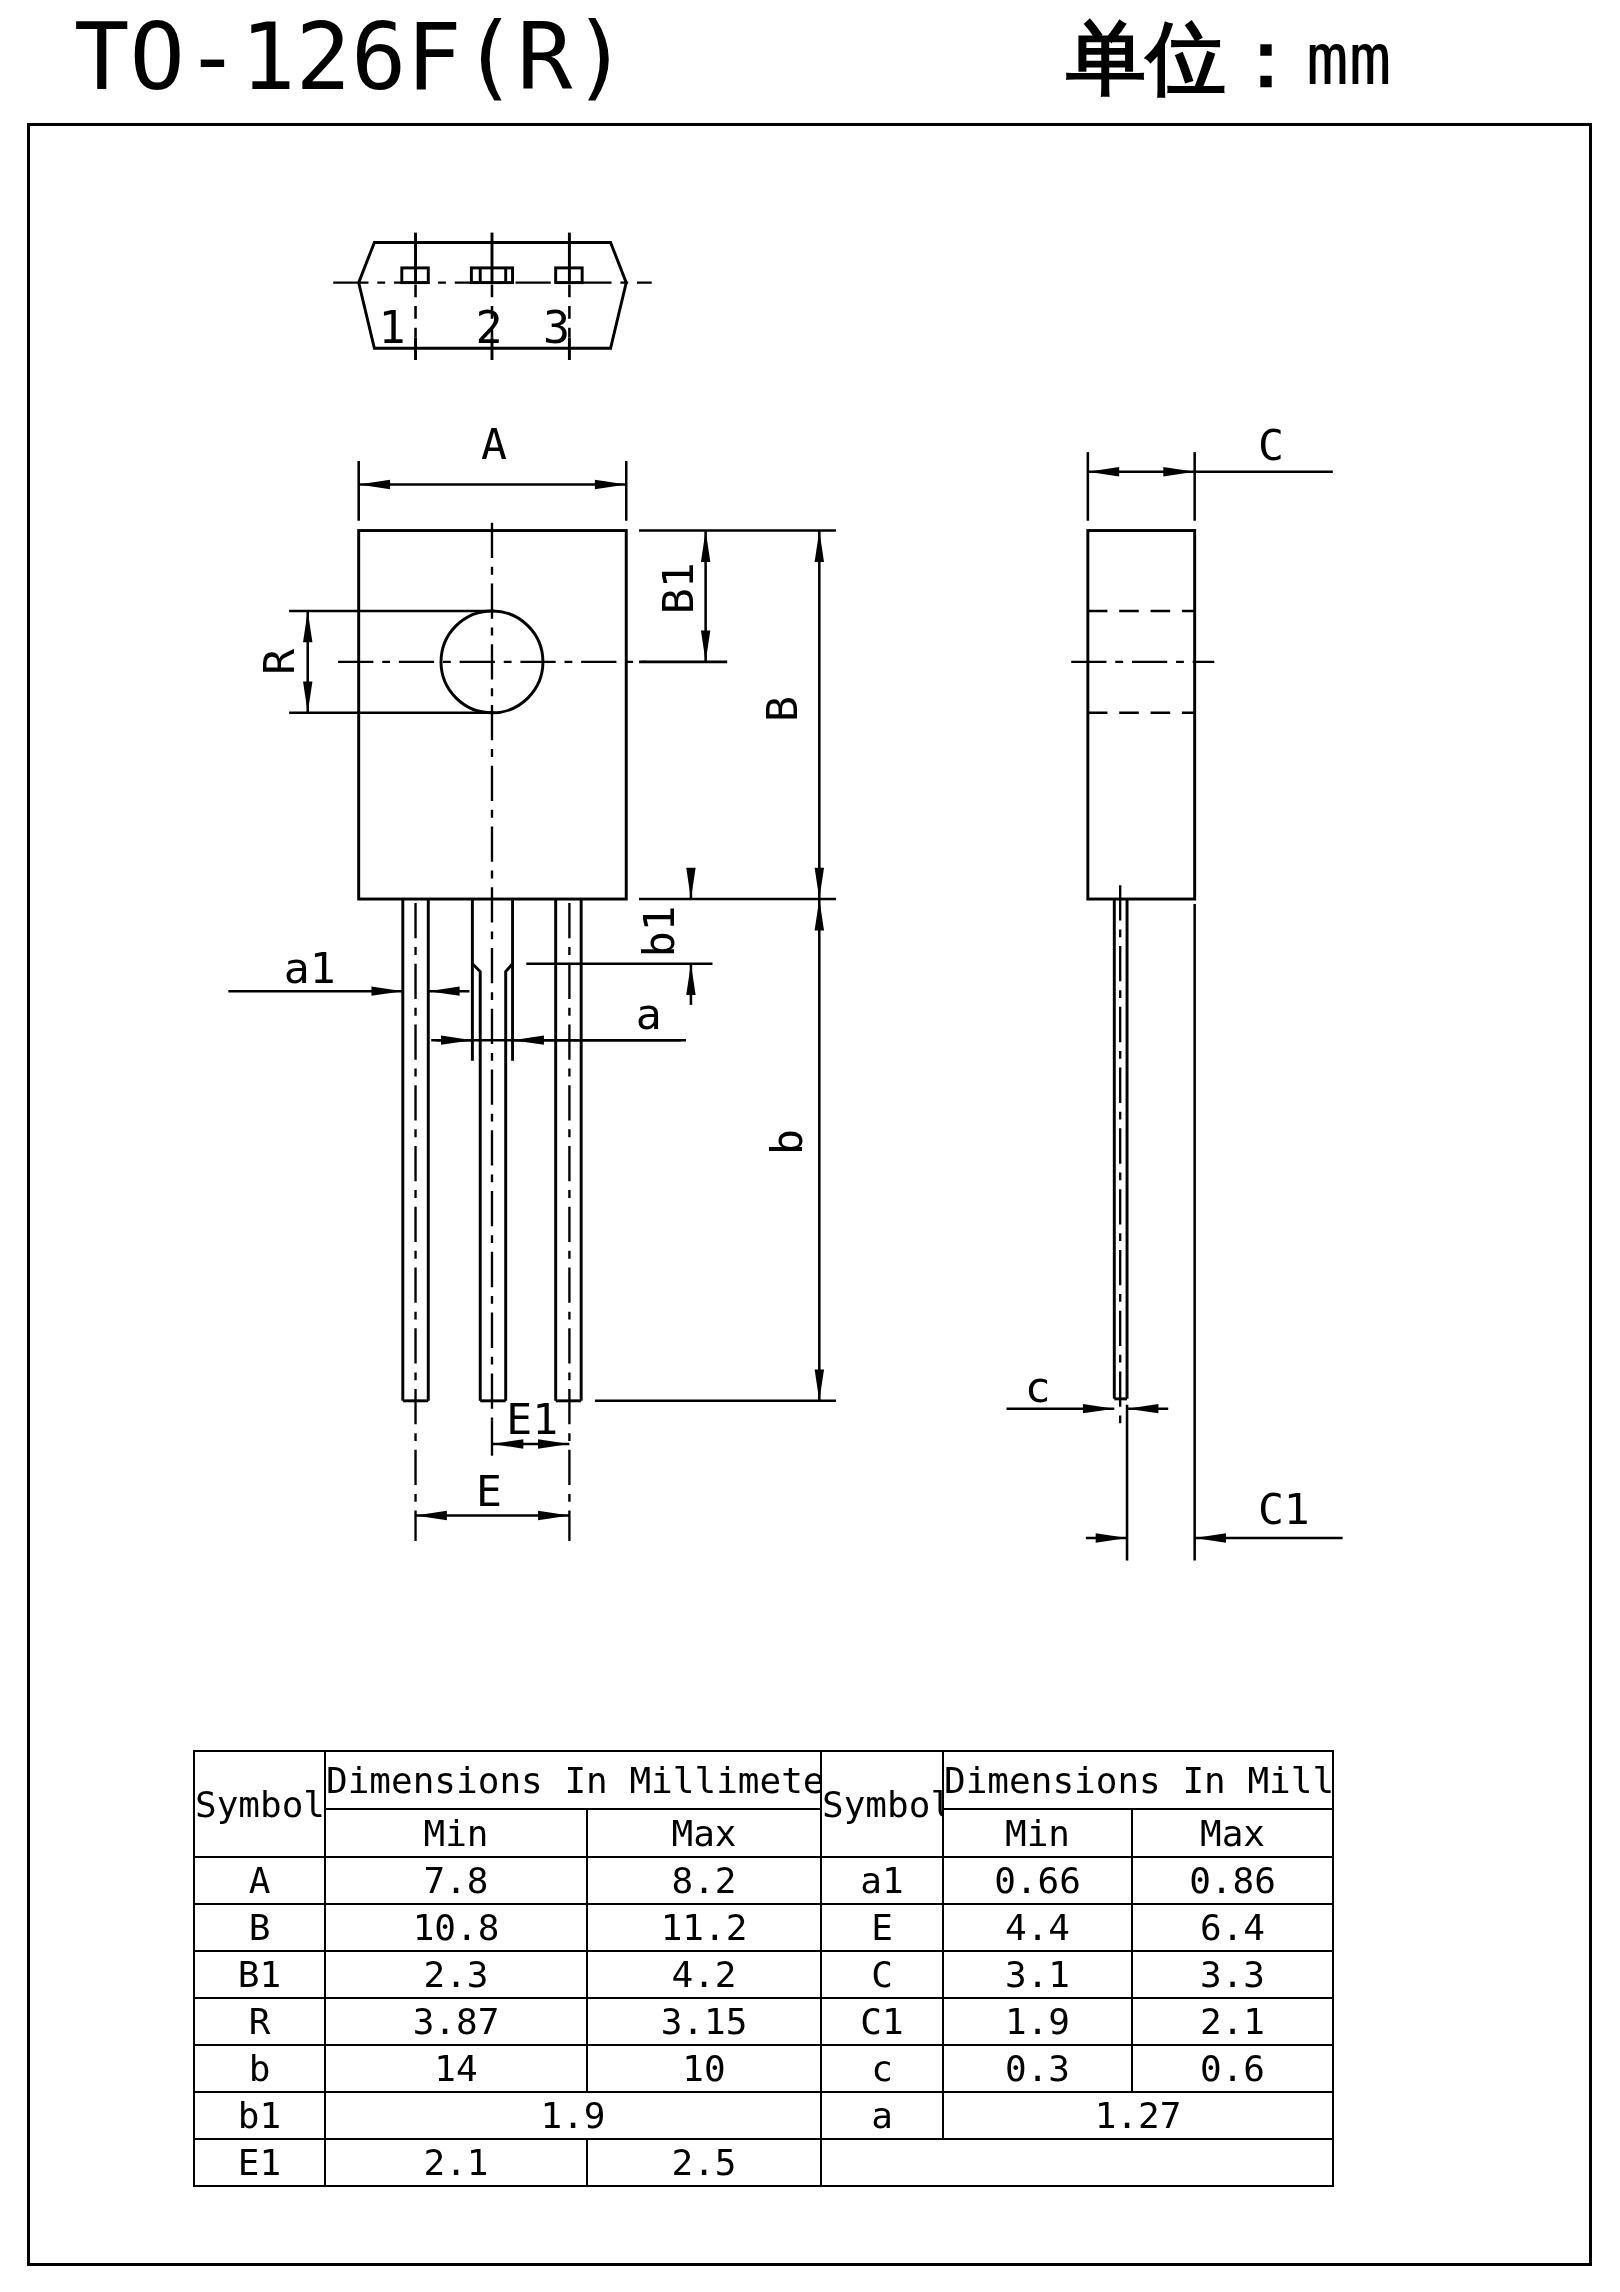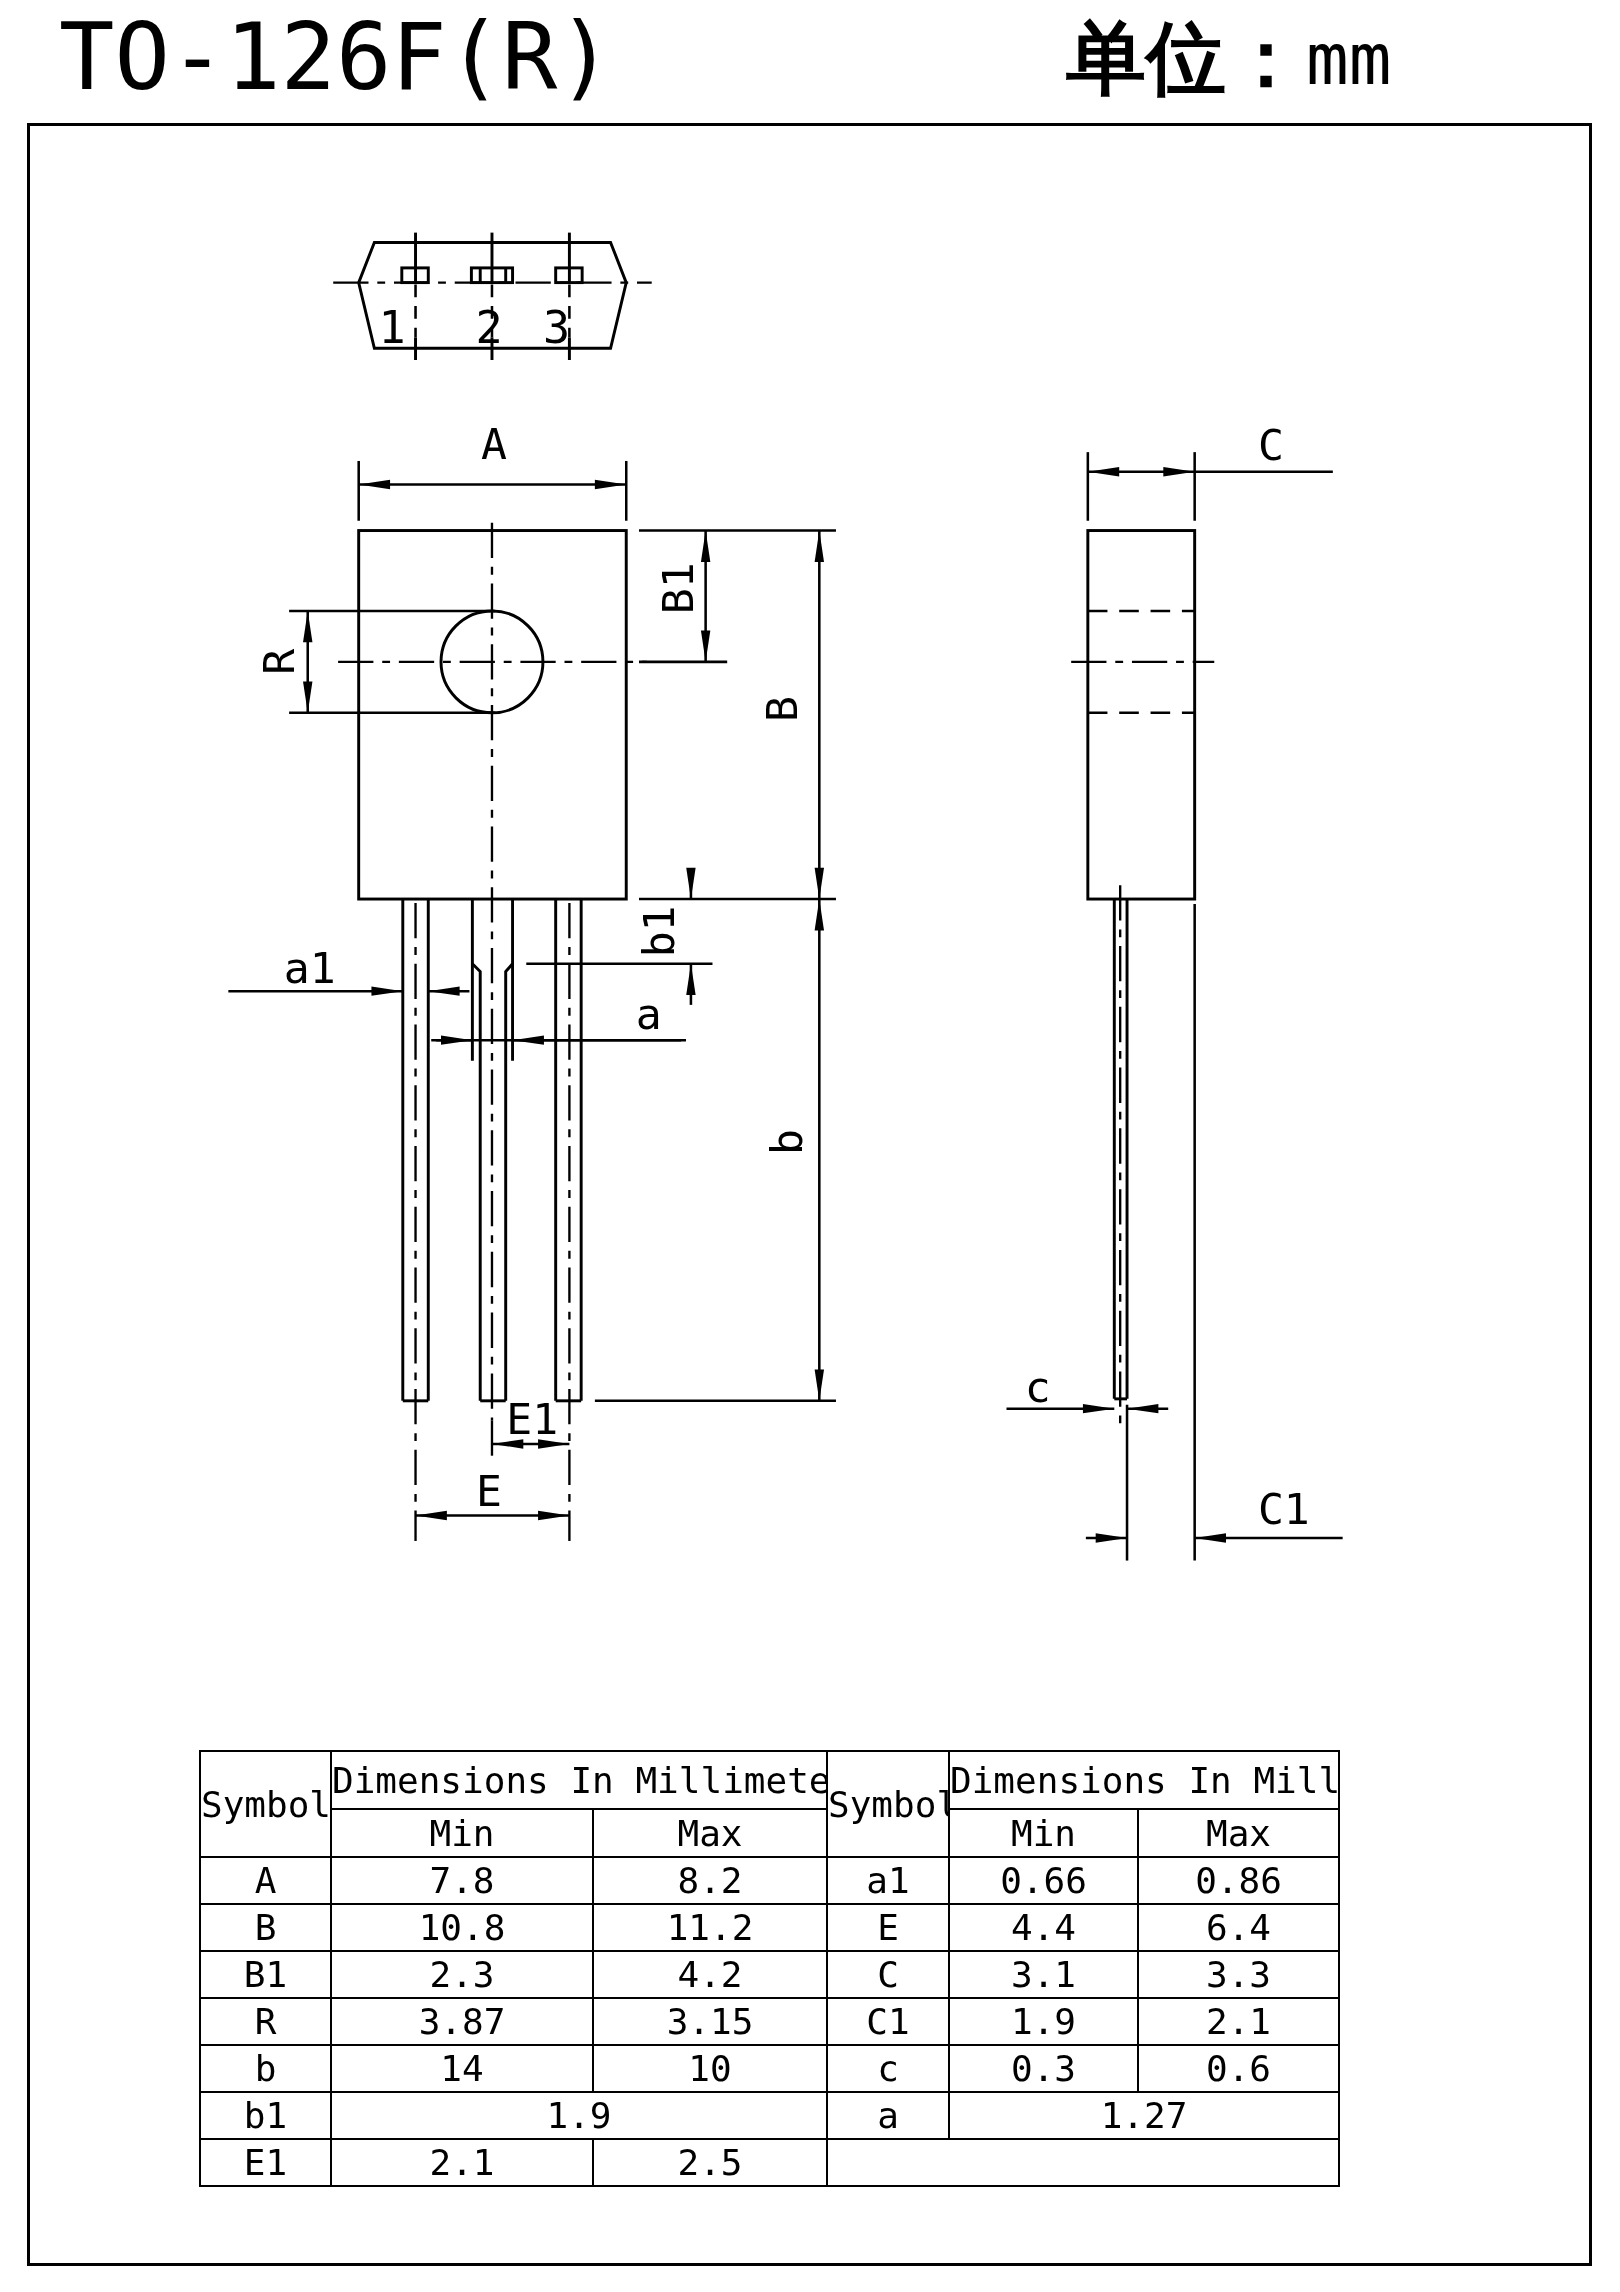--- a/index.html
+++ b/index.html
@@ -1,35 +1,35 @@
 <!DOCTYPE html>
 <html><head>
 <meta charset="utf-8">
 <style>
   html,body{margin:0;padding:0;background:#fff;}
   #page{position:relative;width:1620px;height:2293px;background:#fff;overflow:hidden;
         font-family:"DejaVu Sans Mono",monospace;color:#000;}
-  #doc-title{position:absolute;left:59px;top:3.9px;font-size:92px;font-weight:400;
+  #doc-title{position:absolute;left:74px;top:3.9px;font-size:92px;font-weight:400;
         letter-spacing:0px;white-space:nowrap;}
   #unit{position:absolute;left:1066px;top:5.9px;white-space:nowrap;}
   #unit .cn{font-family:"DejaVu Serif",serif;font-size:80px;font-weight:700;}
   #unit .mm{font-family:"DejaVu Sans Mono",monospace;font-size:71px;vertical-align:2px;}
   #border-frame{position:absolute;left:26.5px;top:123px;width:1559px;height:2137px;
         border:3.9px solid #000;}
   svg{position:absolute;left:0;top:0;}
   .s{stroke:#000;stroke-width:3;fill:none;}
   .d{stroke:#000;stroke-width:2.6;fill:none;}
   .cl{stroke:#000;stroke-width:2.4;fill:none;stroke-dasharray:36 9 8 9;}
   .dash{stroke:#000;stroke-width:2.6;fill:none;stroke-dasharray:20 12;}
   .dash2{stroke:#000;stroke-width:2.6;fill:none;stroke-dasharray:13 9;}
   text{fill:#000;font-family:"DejaVu Sans Mono",monospace;}
   .t44{font-size:44px;}
   .t46{font-size:46px;}
   
-  #dim-table{position:absolute;left:199px;top:1750px;border-collapse:collapse;
+  #dim-table{position:absolute;left:193px;top:1750px;border-collapse:collapse;
         table-layout:fixed;width:1139px;}
   #dim-table td,#dim-table th{border:2.9px solid #000;text-align:center;vertical-align:middle;
         font-weight:400;font-size:36px;padding:0;overflow:hidden;white-space:nowrap;}
   #dim-table tr.h1 th{height:56px;}
   #dim-table tr.h2 th{height:46px;}
   #dim-table tr.r td{height:45px;}
   #dim-table td.emptycell{border-left:2.9px solid #000;}
 </style>
 </head>
 <body>

